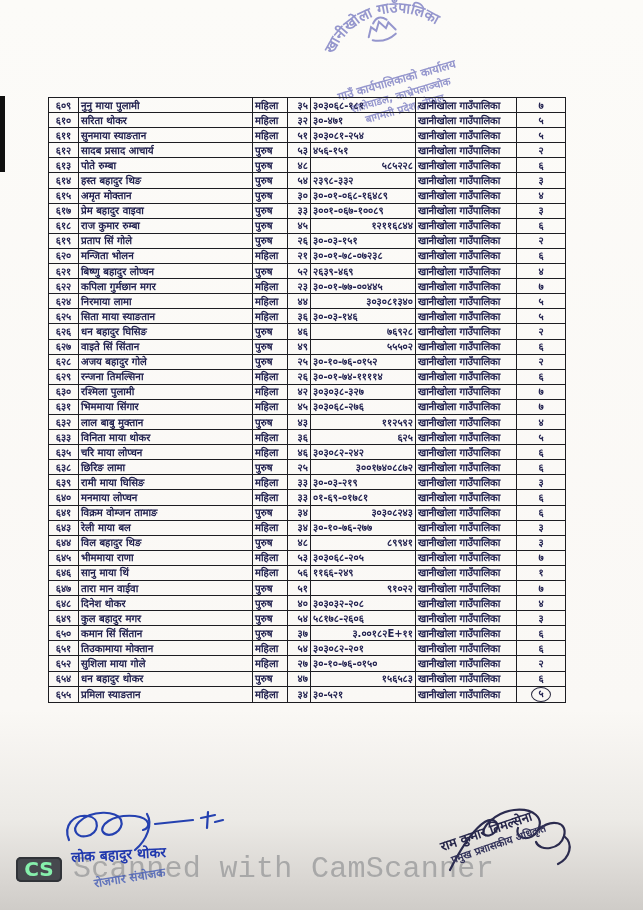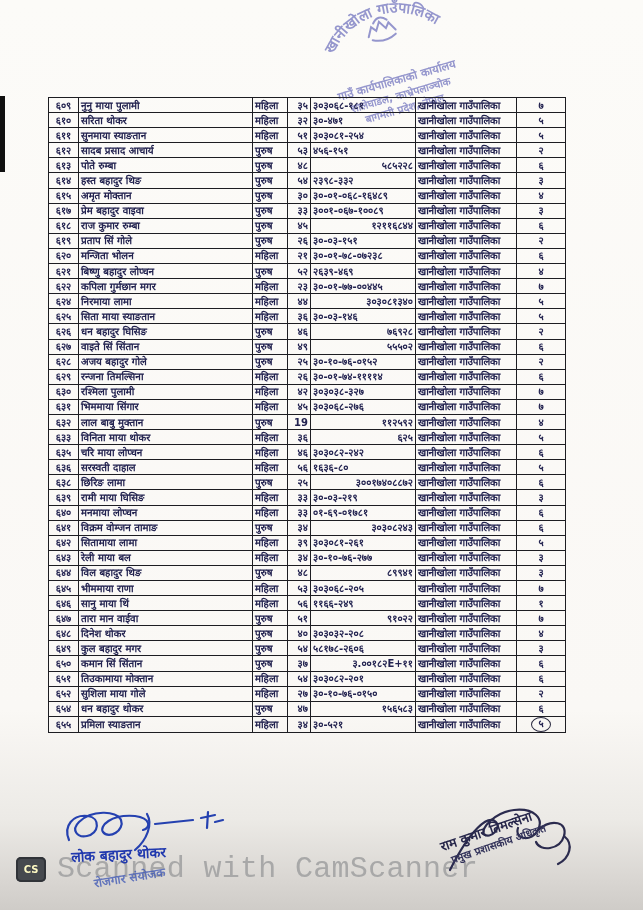--- a/index.html
+++ b/index.html
@@ -62,22 +62,22 @@
   }
   .sig-right .sig-title{
     font-size:10.5px;font-weight:bold;color:#33335a;margin-left:6px;white-space:nowrap;
   }
   .sig-stroke{position:absolute;pointer-events:none;}
   
   .watermark{
     position:absolute;left:16px;top:852px;display:flex;align-items:center;gap:11px;z-index:2;
   }
   .cs-badge{
-    width:30px;height:25px;border-radius:5px;background:#46494e;
-    color:#fef9c3;font-weight:bold;font-size:10px;
+    width:46px;height:25px;border-radius:5px;background:#46494e;
+    color:#86efac;font-weight:bold;font-size:20px;
     display:flex;align-items:center;justify-content:center;
     box-shadow:inset 0 0 0 2px #303338;
   }
   .wm-text{
     font-size:30px;color:#a8a8a8;letter-spacing:.3px;
     font-family:Liberation Mono, monospace;
   }
 </style>
 </head>
 <body>
@@ -300,21 +300,21 @@
           <td class="al-l">महिला</td>
           <td class="al-r">४५</td>
           <td class="al-l">३०३०६८-२७६</td>
           <td class="al-l col-muni">खानीखोला गाउँपालिका</td>
           <td class="al-c">७</td>
         </tr>
         <tr>
           <td class="al-c col-sn">६३२</td>
           <td class="al-l col-name">लाल बाबु मुक्तान</td>
           <td class="al-l">पुरुष</td>
-          <td class="al-r">19</td>
+          <td class="al-r">४३</td>
           <td class="al-r">११२५९२</td>
           <td class="al-l col-muni">खानीखोला गाउँपालिका</td>
           <td class="al-c">४</td>
         </tr>
         <tr>
           <td class="al-c col-sn">६३३</td>
           <td class="al-l col-name">विनिता माया थोकर</td>
           <td class="al-l">महिला</td>
           <td class="al-r">३६</td>
           <td class="al-r">६२५</td>
@@ -324,29 +324,20 @@
         <tr>
           <td class="al-c col-sn">६३५</td>
           <td class="al-l col-name">चरि माया लोप्चन</td>
           <td class="al-l">महिला</td>
           <td class="al-r">४६</td>
           <td class="al-l">३०३०८२-२४२</td>
           <td class="al-l col-muni">खानीखोला गाउँपालिका</td>
           <td class="al-c">६</td>
         </tr>
         <tr>
-          <td class="al-c col-sn">६३६</td>
-          <td class="al-l col-name">सरस्वती दाहाल</td>
-          <td class="al-l">महिला</td>
-          <td class="al-r">५६</td>
-          <td class="al-l">१६३६-८०</td>
-          <td class="al-l col-muni">खानीखोला गाउँपालिका</td>
-          <td class="al-c">५</td>
-        </tr>
-        <tr>
           <td class="al-c col-sn">६३८</td>
           <td class="al-l col-name">छिरिङ लामा</td>
           <td class="al-l">पुरुष</td>
           <td class="al-r">२५</td>
           <td class="al-r">३००१७४०८८७२</td>
           <td class="al-l col-muni">खानीखोला गाउँपालिका</td>
           <td class="al-c">६</td>
         </tr>
         <tr>
           <td class="al-c col-sn">६३९</td>
@@ -367,29 +358,20 @@
           <td class="al-c">६</td>
         </tr>
         <tr>
           <td class="al-c col-sn">६४१</td>
           <td class="al-l col-name">विक्रम वोम्जन तामाङ</td>
           <td class="al-l">पुरुष</td>
           <td class="al-r">३४</td>
           <td class="al-r">३०३०८२४३</td>
           <td class="al-l col-muni">खानीखोला गाउँपालिका</td>
           <td class="al-c">६</td>
-        </tr>
-        <tr>
-          <td class="al-c col-sn">६४२</td>
-          <td class="al-l col-name">सितामाया लामा</td>
-          <td class="al-l">महिला</td>
-          <td class="al-r">३९</td>
-          <td class="al-l">३०३०८१-२६१</td>
-          <td class="al-l col-muni">खानीखोला गाउँपालिका</td>
-          <td class="al-c">५</td>
         </tr>
         <tr>
           <td class="al-c col-sn">६४३</td>
           <td class="al-l col-name">रेली माया बल</td>
           <td class="al-l">महिला</td>
           <td class="al-r">३४</td>
           <td class="al-l">३०-१०-७६-२७७</td>
           <td class="al-l col-muni">खानीखोला गाउँपालिका</td>
           <td class="al-c">३</td>
         </tr>

